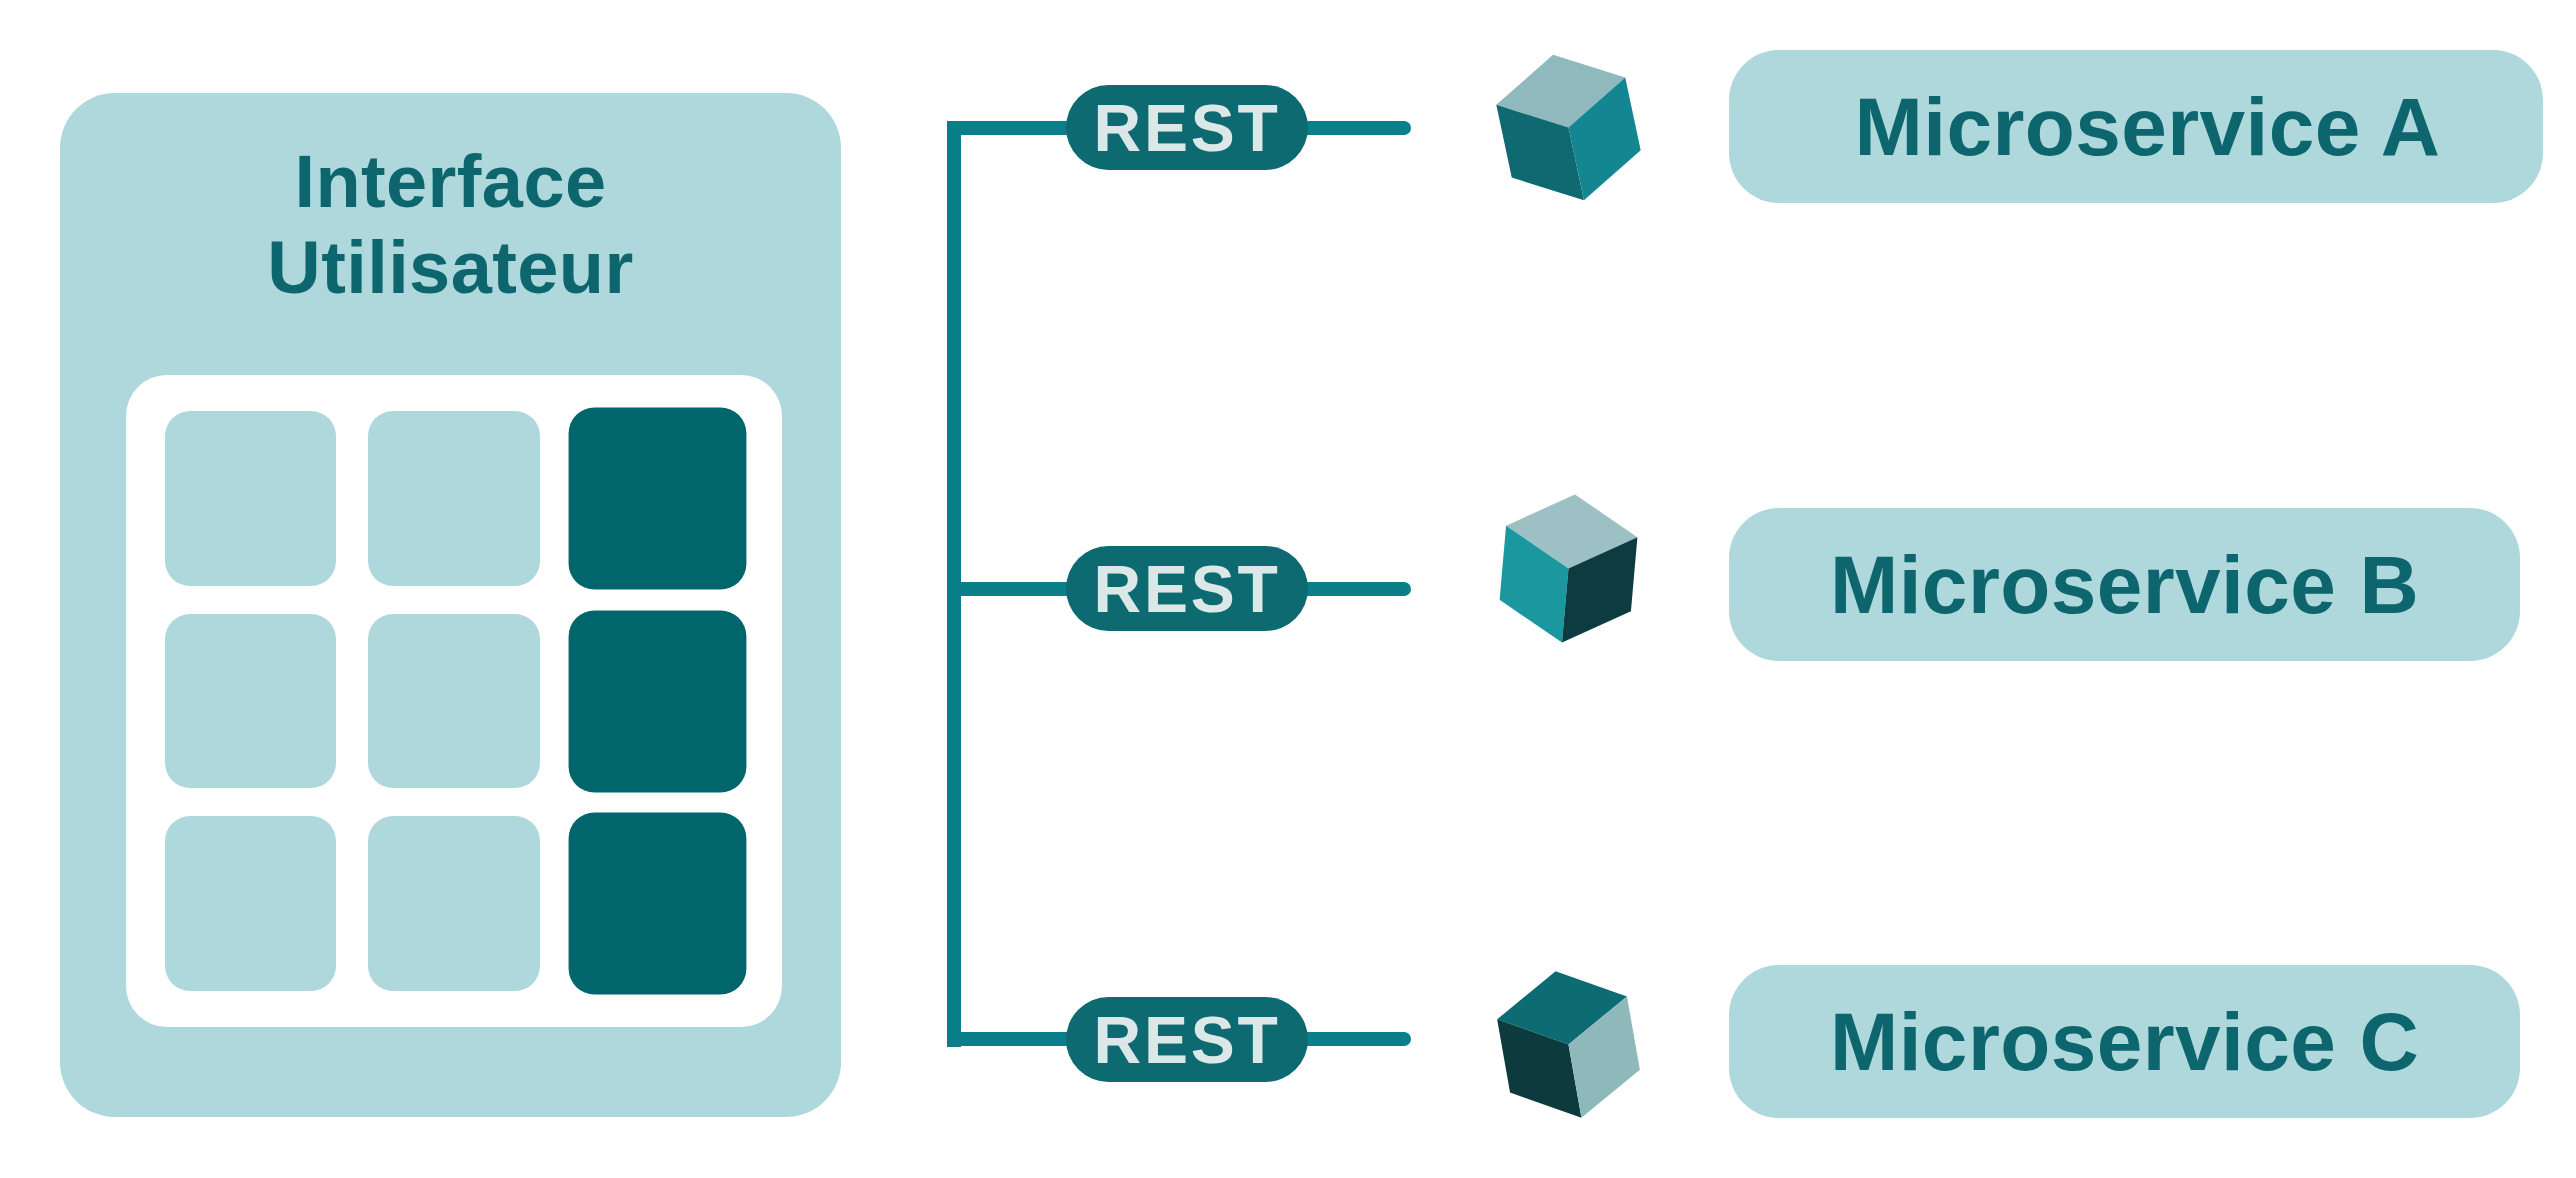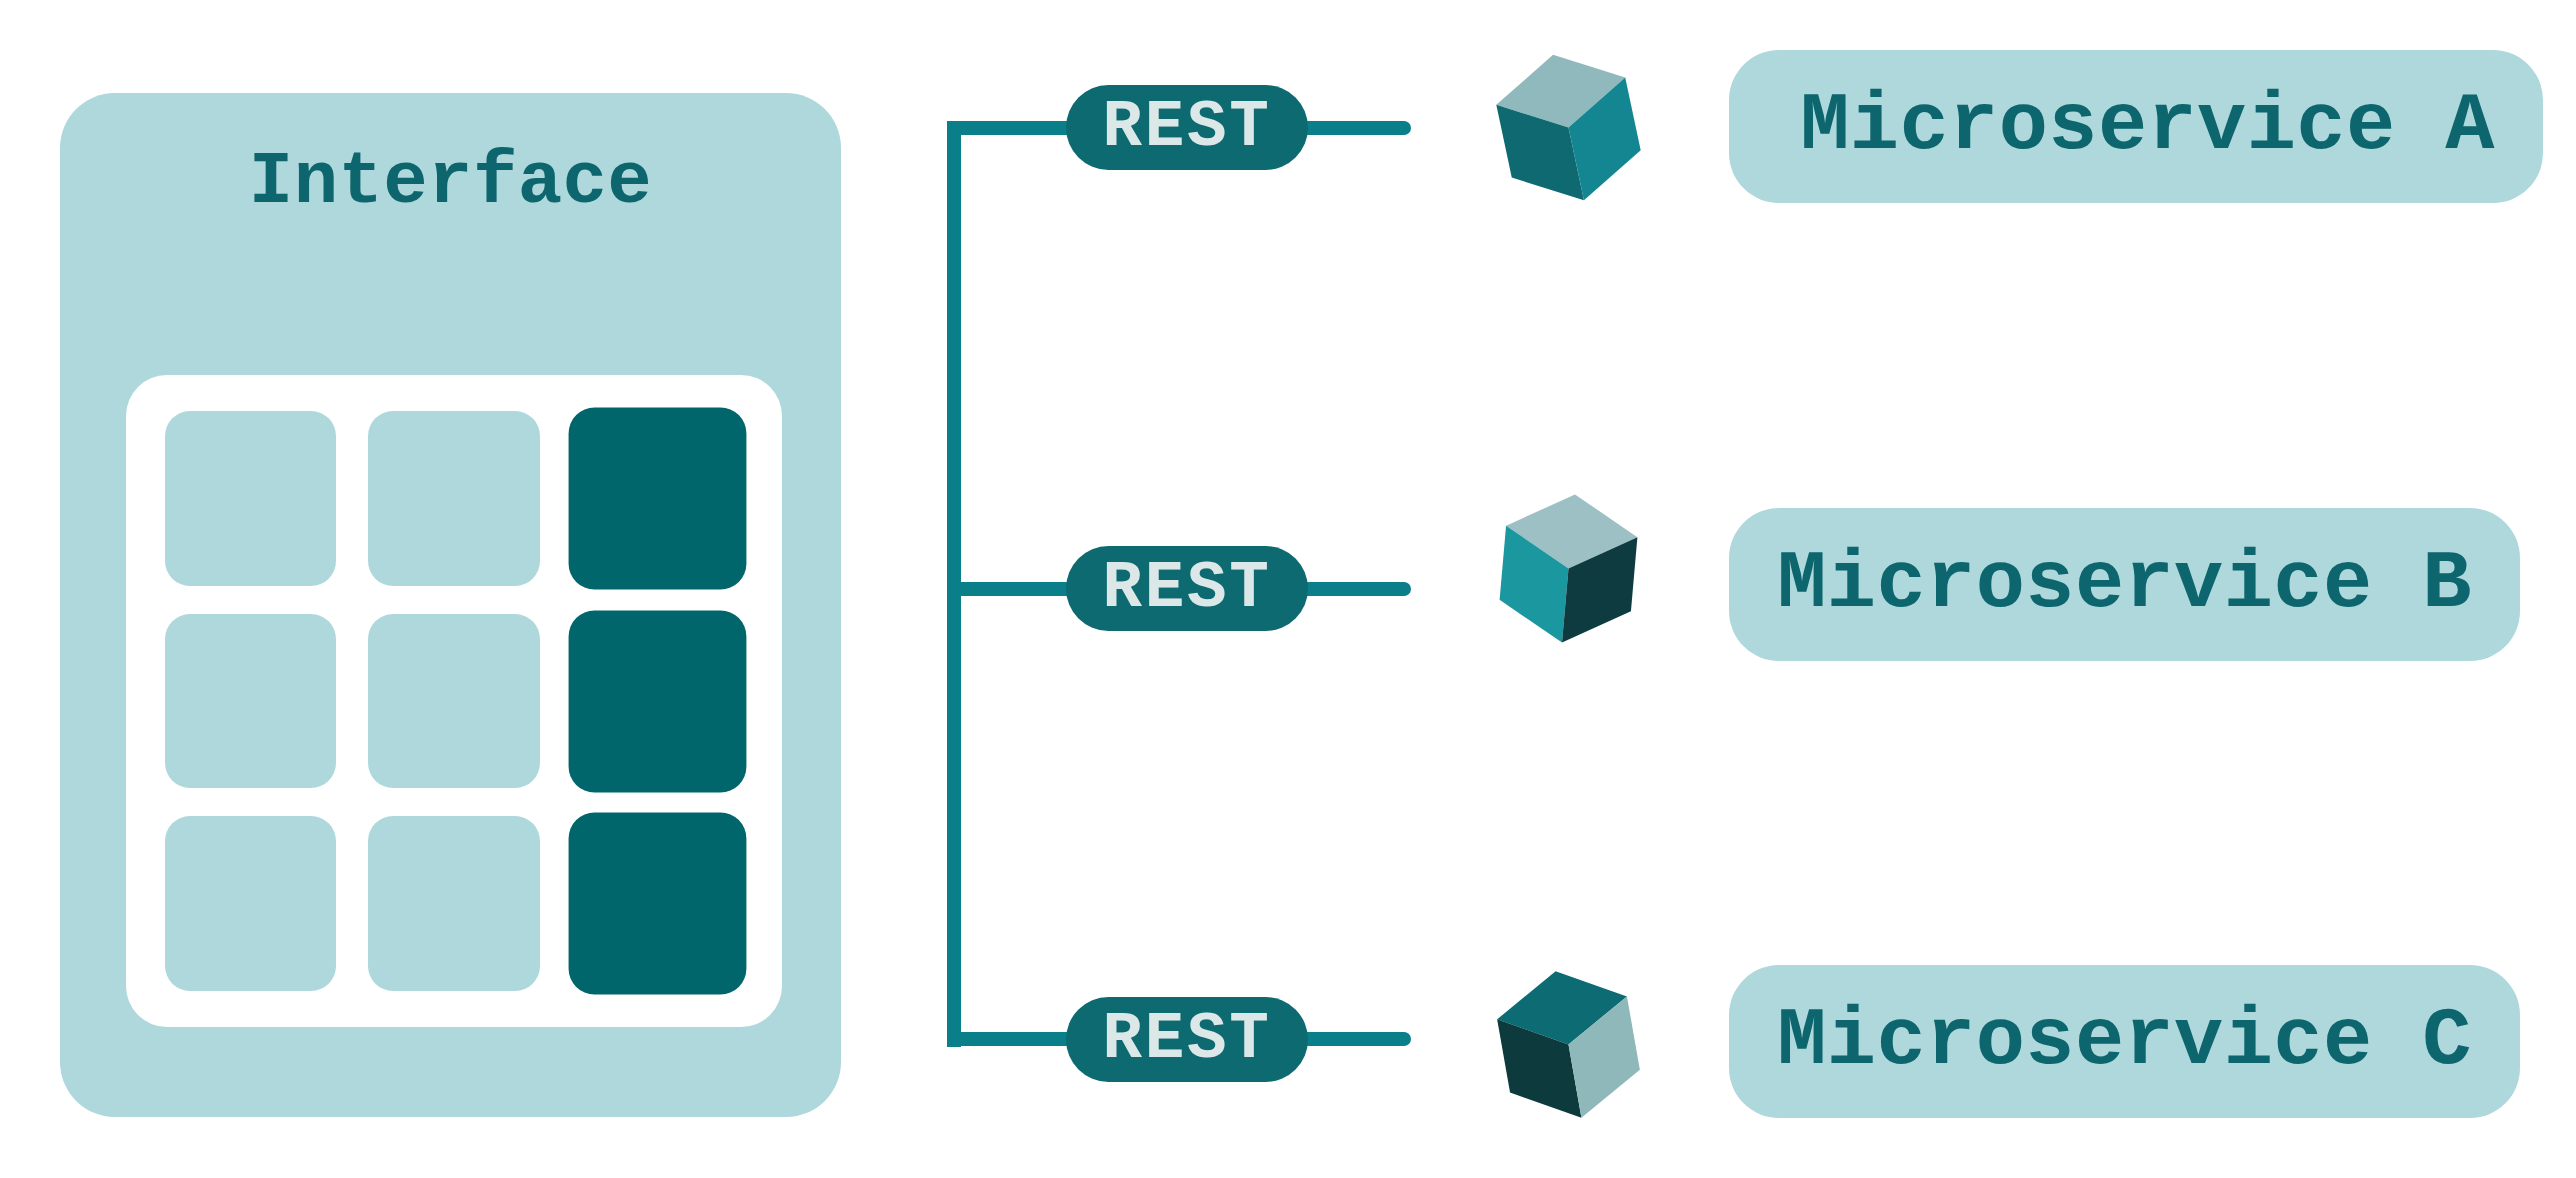--- a/index.html
+++ b/index.html
@@ -4,21 +4,21 @@
 <style>
   html, body {
     margin: 0;
     padding: 0;
     width: 2576px;
     height: 1179px;
     background: var(--c-bg, #ffffff);
     overflow: hidden;
     font-family: "Liberation Sans", sans-serif;
   }
-  .stage { position: absolute; left: 0; top: 0; width: 2576px; height: 1179px; font-family: Liberation Mono, monospace; }
+  .stage { position: absolute; left: 0; top: 0; width: 2576px; height: 1179px; }
 
   
   .ui-card {
     position: absolute;
     left: 60px; top: 93px;
     width: 781px; height: 1024px;
     background: var(--c-light, #aed8dc);
     border-radius: 55px;
   }
   .ui-card-title {
@@ -117,20 +117,21 @@
   .ms-card.m2 { top: 965px; }
 </style>
 </head>
 <body>
 
 <div class="stage">
 
   <div class="ui-card">
     <div class="ui-card-title">
       <div>Interface</div>
+      <div>Utilisateur</div>
     </div>
     <div class="grid-panel" id="grid-panel">
         <div class="grid-cell light"></div>
         <div class="grid-cell light"></div>
         <div class="grid-cell dark"></div>
         <div class="grid-cell light"></div>
         <div class="grid-cell light"></div>
         <div class="grid-cell dark"></div>
         <div class="grid-cell light"></div>
         <div class="grid-cell light"></div>

